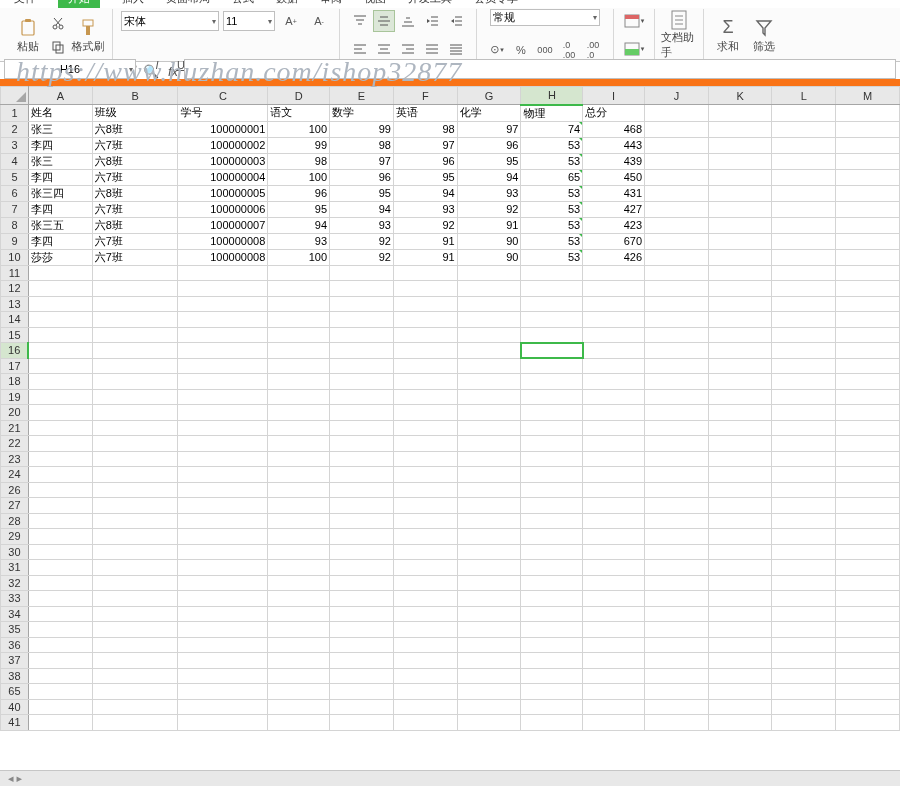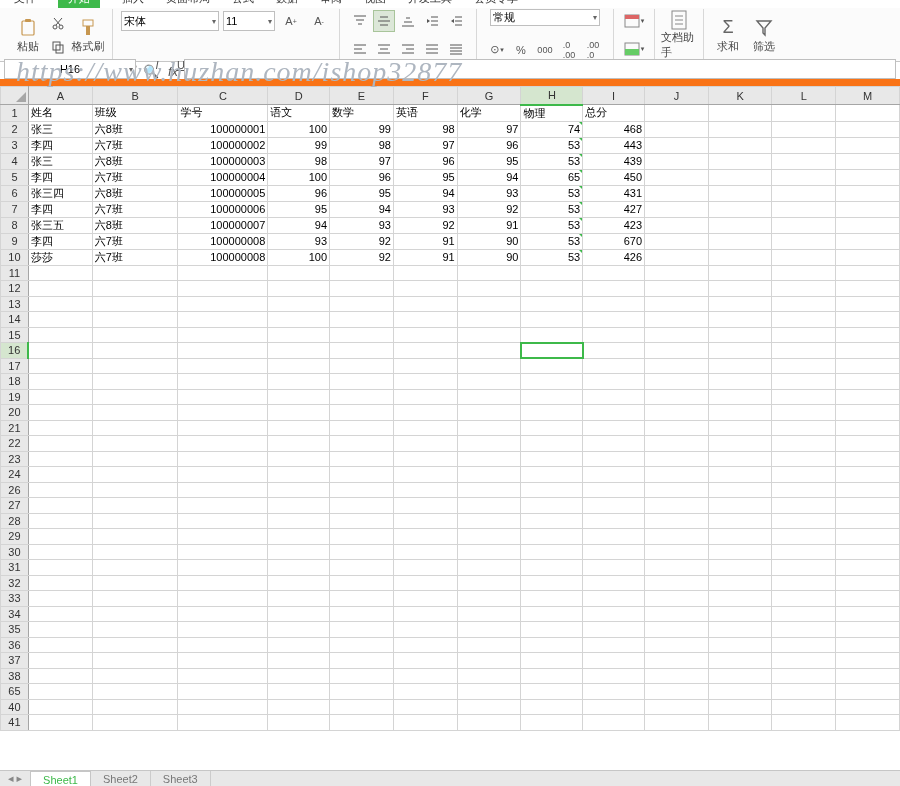--- a/index.html
+++ b/index.html
@@ -1005,18 +1005,13 @@
           <td class=""></td>
           <td class=""></td>
           <td class=""></td>
         </tr>
       </tbody>
     </table>
 </div>
 
 <div class="sheettabs">
   <div class="nav">◂ ▸</div>
-  <div id="sheettabs-inner" style="display:flex">
-      <div class="tab active">Sheet1</div>
-      <div class="tab">Sheet2</div>
-      <div class="tab">Sheet3</div>
-    </div>
 </div>
 
 </body></html>

